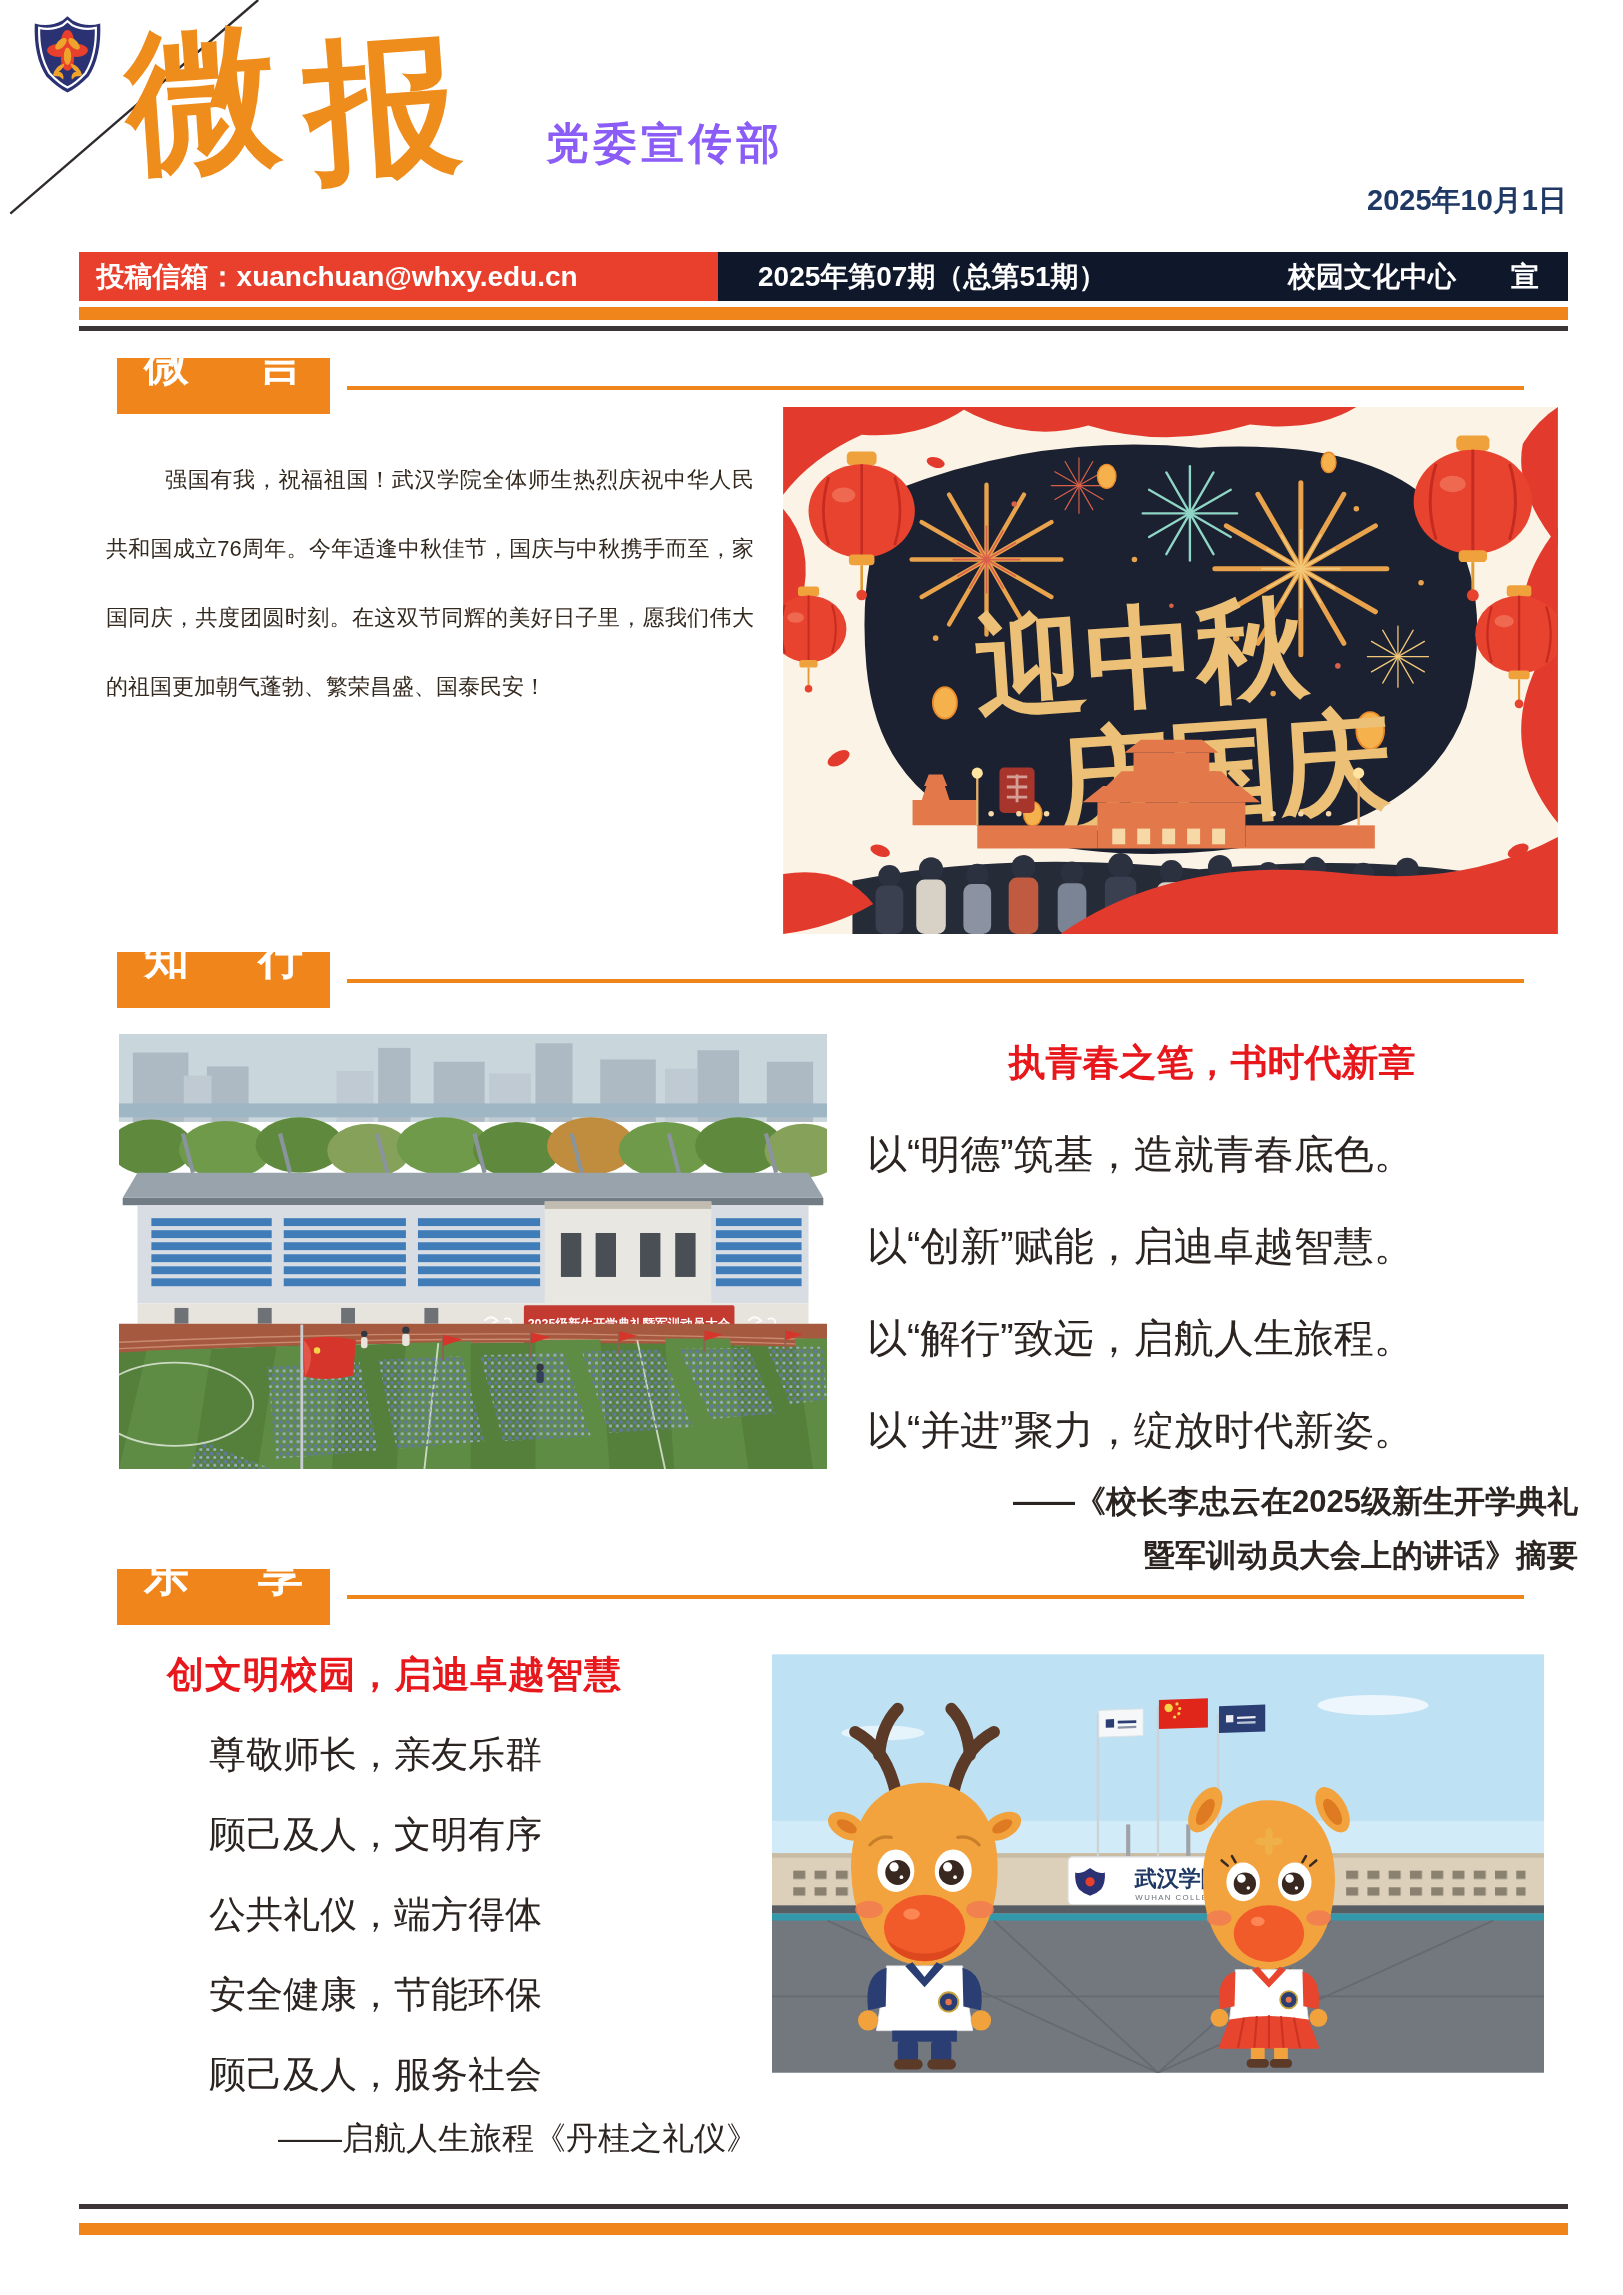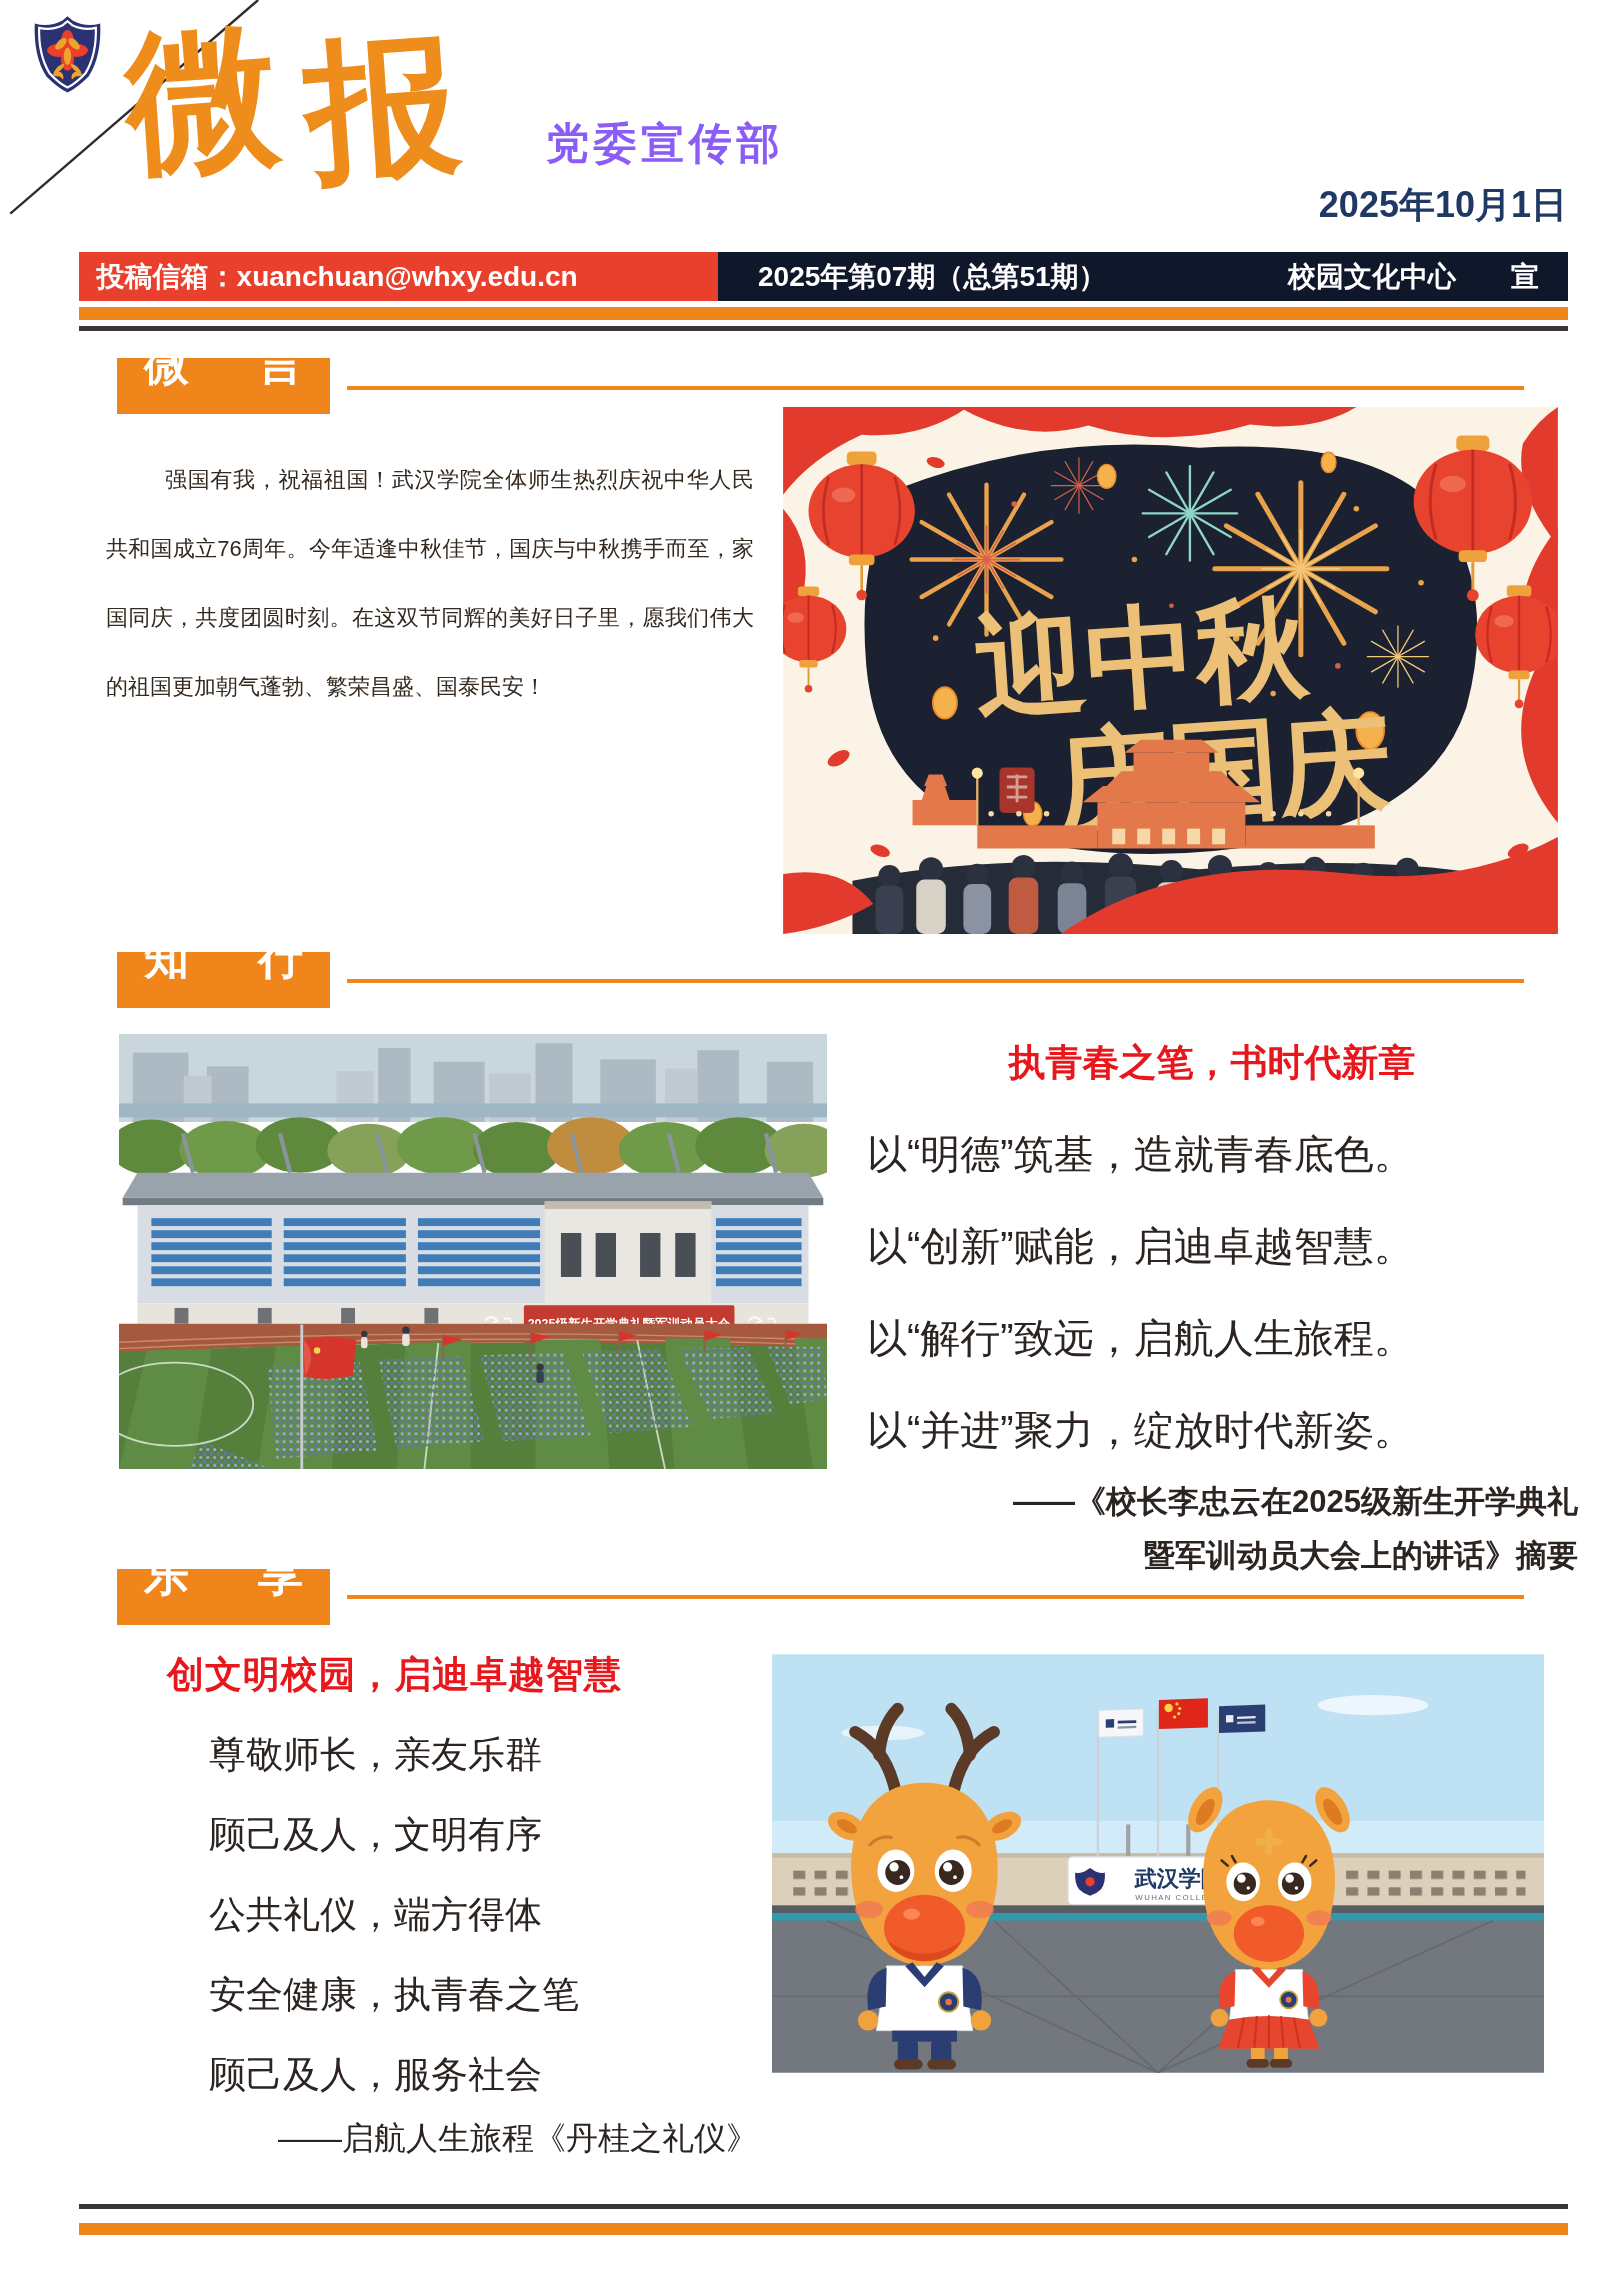--- a/index.html
+++ b/index.html
@@ -4,21 +4,21 @@
 <style>
   html,body{margin:0;padding:0;background:#888;}
   .page{
     position:relative;width:1623px;height:2295px;background:#ffffff;
     font-family:"Liberation Sans","DejaVu Sans",sans-serif;overflow:hidden;
   }
   .abs{position:absolute;}
   
   .masthead-char{position:absolute;font-weight:bold;color:#EE8C1C;font-size:153px;line-height:1;transform:rotate(-4deg);}
   .dept{position:absolute;left:546px;top:115px;font-size:43px;font-weight:bold;color:#8b5cf6;letter-spacing:4.6px;}
-  .date{position:absolute;right:56px;top:181px;font-size:36px;font-weight:bold;color:#1F3864;}
+  .date{position:absolute;right:56px;top:181px;font-size:29px;font-weight:bold;color:#1F3864;}
   .bar{position:absolute;top:252px;height:49px;display:flex;align-items:center;color:#fff;font-weight:bold;font-size:28px;white-space:nowrap;}
   .bar-red{left:79px;width:640px;background:#E8402D;padding-left:17.6px;box-sizing:border-box;}
   .bar-blue{left:718px;width:850px;background:#0f172a;padding:0 29px 0 40px;box-sizing:border-box;}
   .rule-orange-top{position:absolute;left:79px;top:307px;width:1489px;height:13px;background:#F0861B;}
   .rule-dark-top{position:absolute;left:79px;top:326px;width:1489px;height:4.6px;background:#3B3538;}
   
   .tab{position:absolute;left:117px;width:213px;height:56px;background:#F0861B;display:flex;justify-content:space-between;padding:0 27px;box-sizing:border-box;}
   .tab span{position:relative;top:-16.7px;font-size:45px;font-weight:bold;color:#ffffff;line-height:1;}
   .tab-line{position:absolute;left:347px;width:1177px;height:4.2px;background:#F0861B;}
   
@@ -427,21 +427,21 @@
     <span>乐</span>
     <span>享</span>
   </div>
   <div class="tab-line" style="top:1595px;"></div>
 
   <div class="lx-title">创文明校园，启迪卓越智慧</div>
   <div class="lx-lines">
     <div>尊敬师长，亲友乐群</div>
     <div>顾己及人，文明有序</div>
     <div>公共礼仪，端方得体</div>
-    <div>安全健康，执青春之笔</div>
+    <div>安全健康，节能环保</div>
     <div>顾己及人，服务社会</div>
   </div>
   <div class="lx-attr">——启航人生旅程《丹桂之礼仪》</div>
 
   <svg class="mascots" viewBox="0 0 1670 905">
     <defs>
       <pattern id="bwin" width="46" height="36" patternUnits="userSpaceOnUse">
         <rect width="26" height="18" fill="#8A8170"></rect>
       </pattern>
     </defs>

